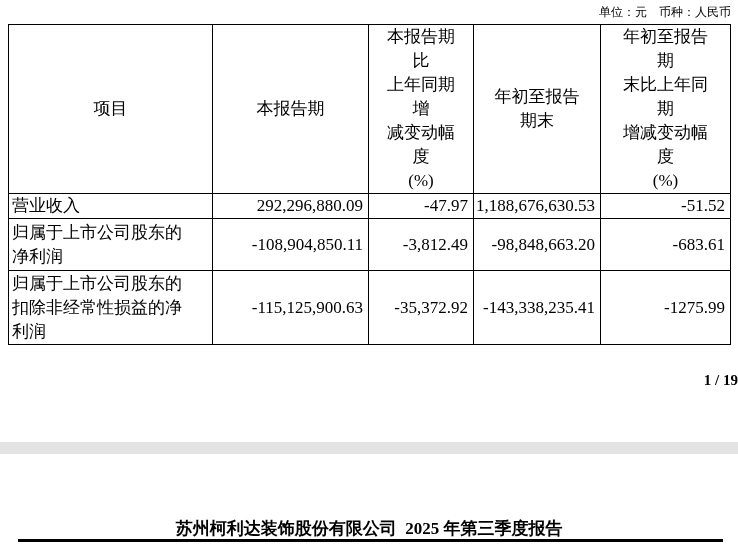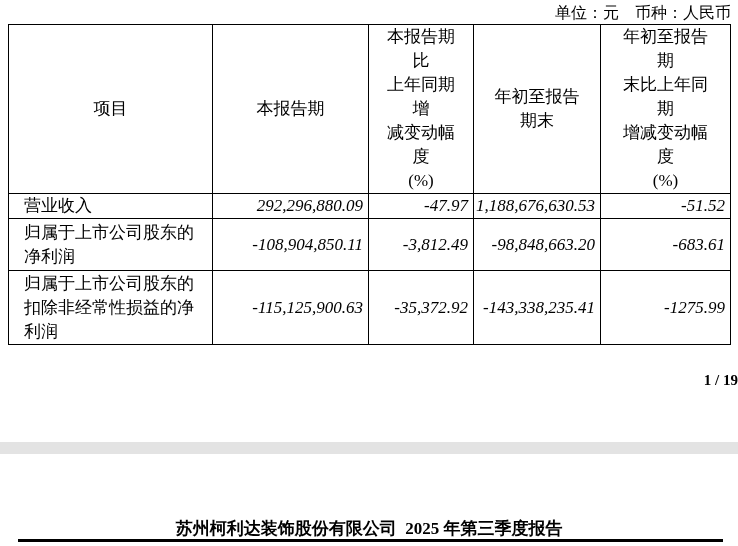--- a/index.html
+++ b/index.html
@@ -10,21 +10,21 @@
   body {
     width: 738px;
     height: 546px;
     position: relative;
     font-family: "Liberation Serif", "DejaVu Serif", serif;
     color: #000000;
     overflow: hidden;
   }
   .unit-line {
     text-align: right;
-    font-size: 16px;
+    font-size: 12px;
     line-height: 19px;
     padding: 3px 7px 0 0;
     white-space: pre;
   }
   table.fin-table {
     border-collapse: collapse;
     table-layout: fixed;
     width: 722px;
     margin: 2px 0 0 8px;
   }
@@ -43,28 +43,27 @@
     height: 97px;
     padding: 0 16px;
   }
   table.fin-table td {
     font-size: 17px;
     vertical-align: middle;
     padding: 0;
   }
   table.fin-table td.item {
     text-align: left;
-    padding-left: 15px;
+    padding-left: 3px;
     line-height: 24px;
     white-space: pre-line;
   }
   table.fin-table td.num {
     text-align: right;
     padding-right: 5px;
-    font-style: italic;
   }
   tr.r-short { height: 25px; }
   tr.r-two   { height: 52px; }
   tr.r-three { height: 74px; }
   .page-number {
     margin-top: 27px;
     text-align: right;
     font-weight: bold;
     font-size: 15px;
   }

